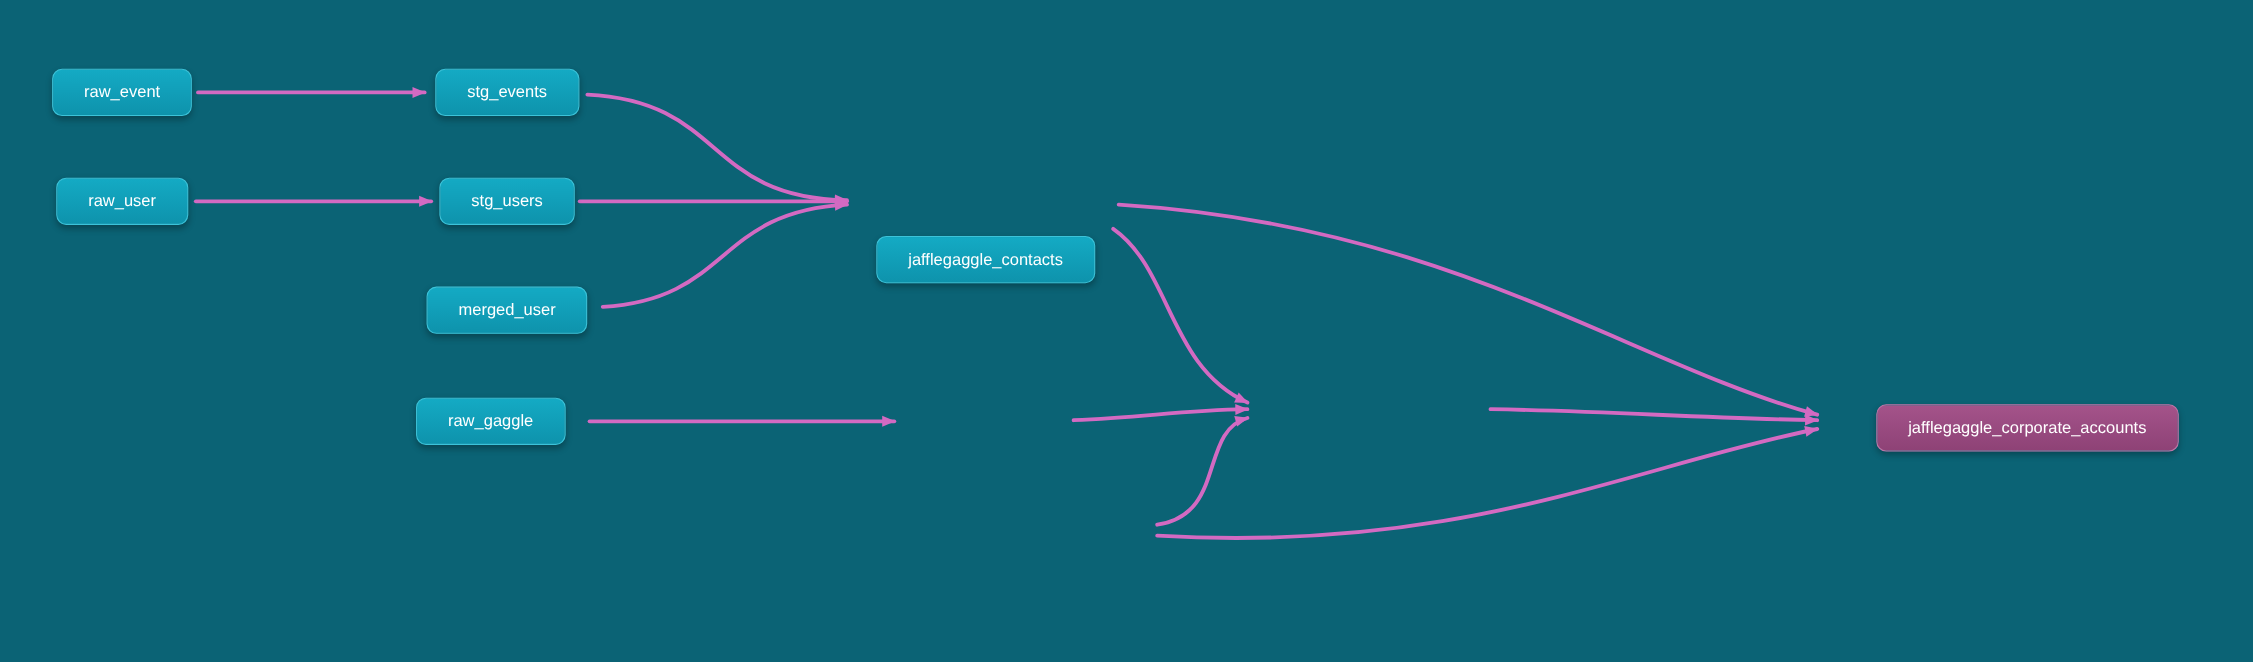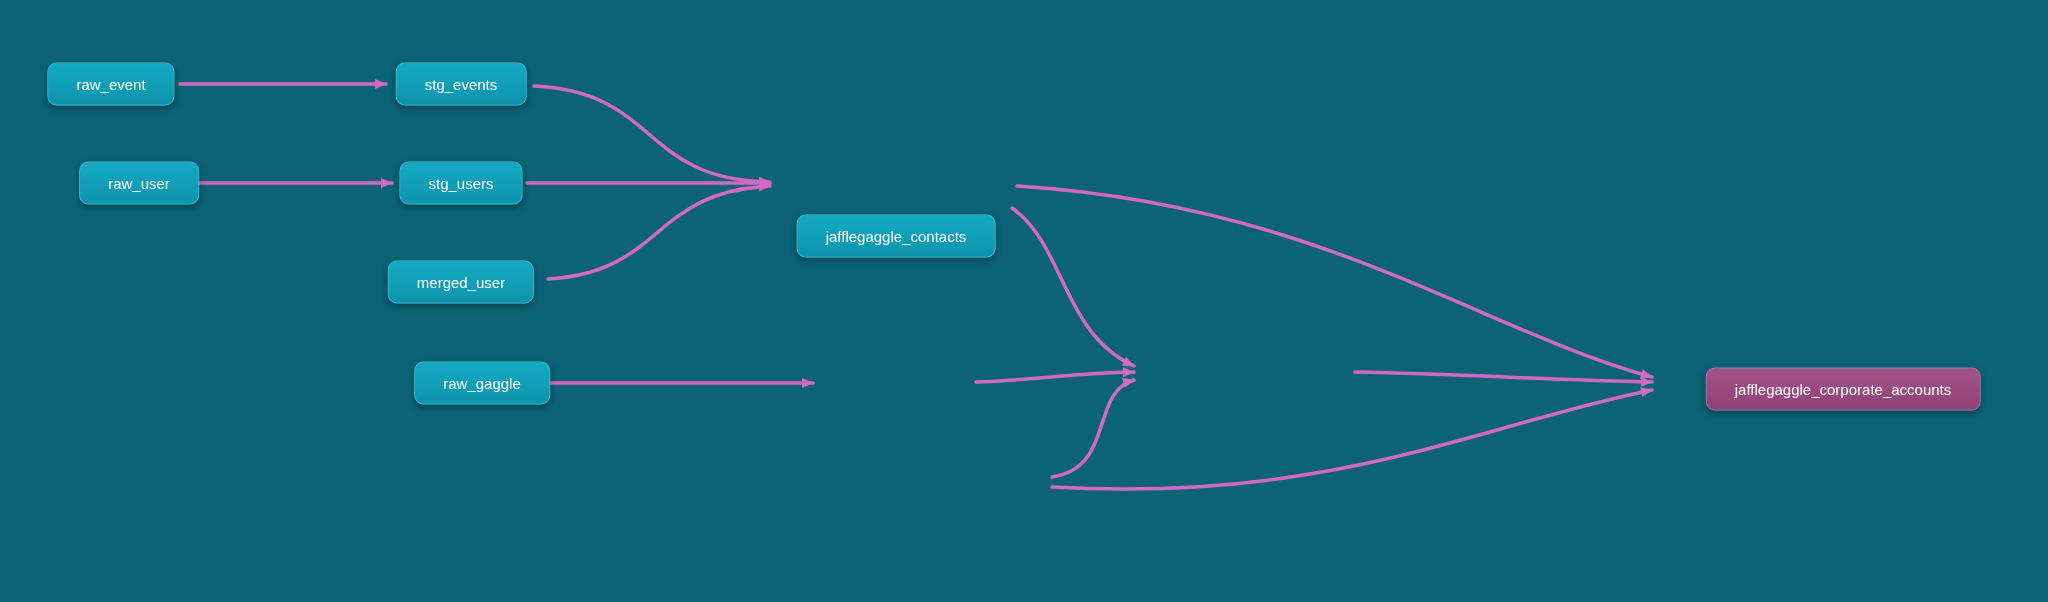--- a/index.html
+++ b/index.html
@@ -79,30 +79,30 @@
 
     <path class="edge" d="M 1017,186 C 1320,205 1480,330 1652,377" marker-end="url(#arrow)"></path>
 
     <path class="edge" d="M 1355,372 C 1470,374 1540,380 1652,382" marker-end="url(#arrow)"></path>
 
     <path class="edge" d="M 1052,487 C 1330,503 1480,425 1652,390" marker-end="url(#arrow)"></path>
   </svg>
 
   <div class="node" style="left:111px; top:84px;">raw_event</div>
 
-  <div class="node" style="left:111px; top:183px;margin-left:28px;">raw_user</div>
+  <div class="node" style="left:111px; top:183px;">raw_user</div>
 
   <div class="node" style="left:461px; top:68px;margin-top:16px;">stg_events</div>
 
   <div class="node" style="left:461px; top:183px;">stg_users</div>
 
   <div class="node" style="left:461px; top:282px;">merged_user</div>
 
   <div class="node" style="left:896px; top:200px;margin-top:36px;">jafflegaggle_contacts</div>
 
-  <div class="node" style="left:482px; top:383px;">raw_gaggle</div>
+  <div class="node" style="left:446px; top:383px;">raw_gaggle</div>
 
 
 
 
   <div class="node accent" style="left:1843px; top:389px;">jafflegaggle_corporate_accounts</div>
 
 </div>
 
 </body></html>

